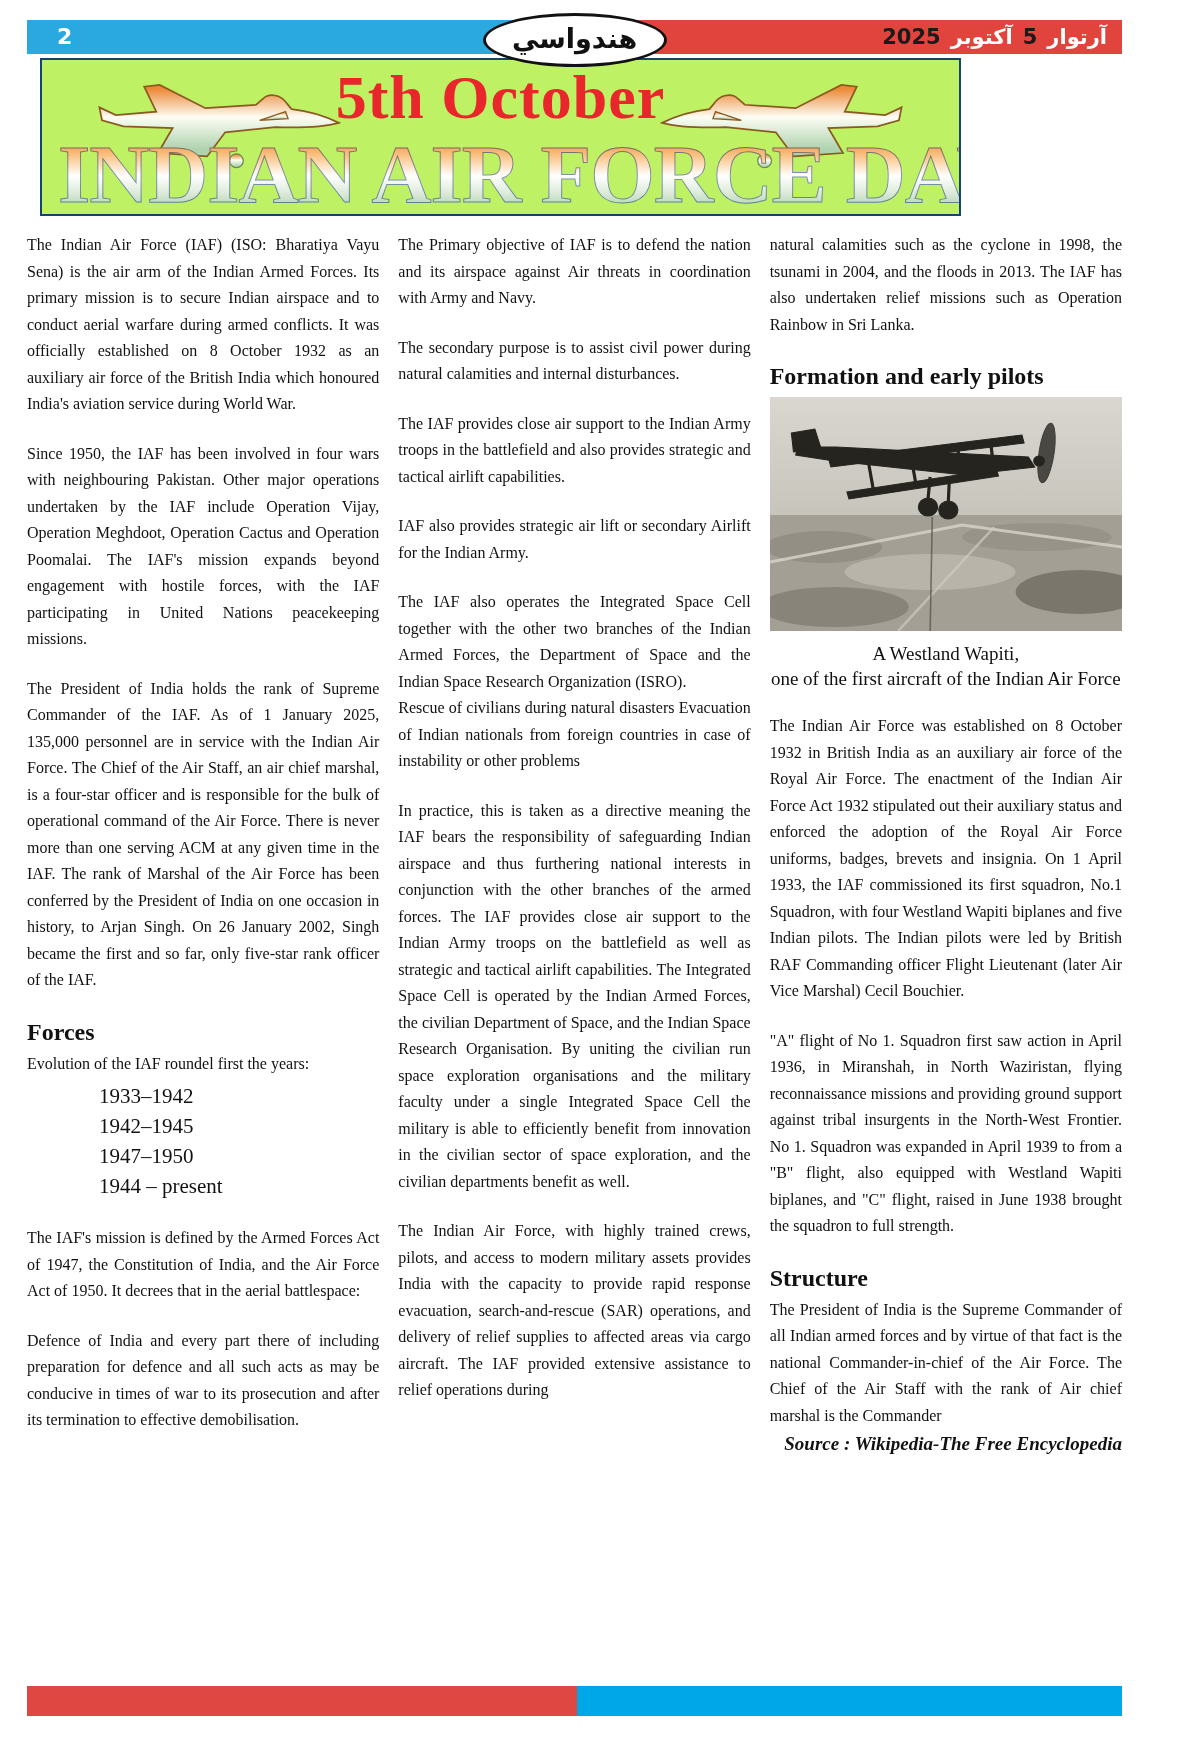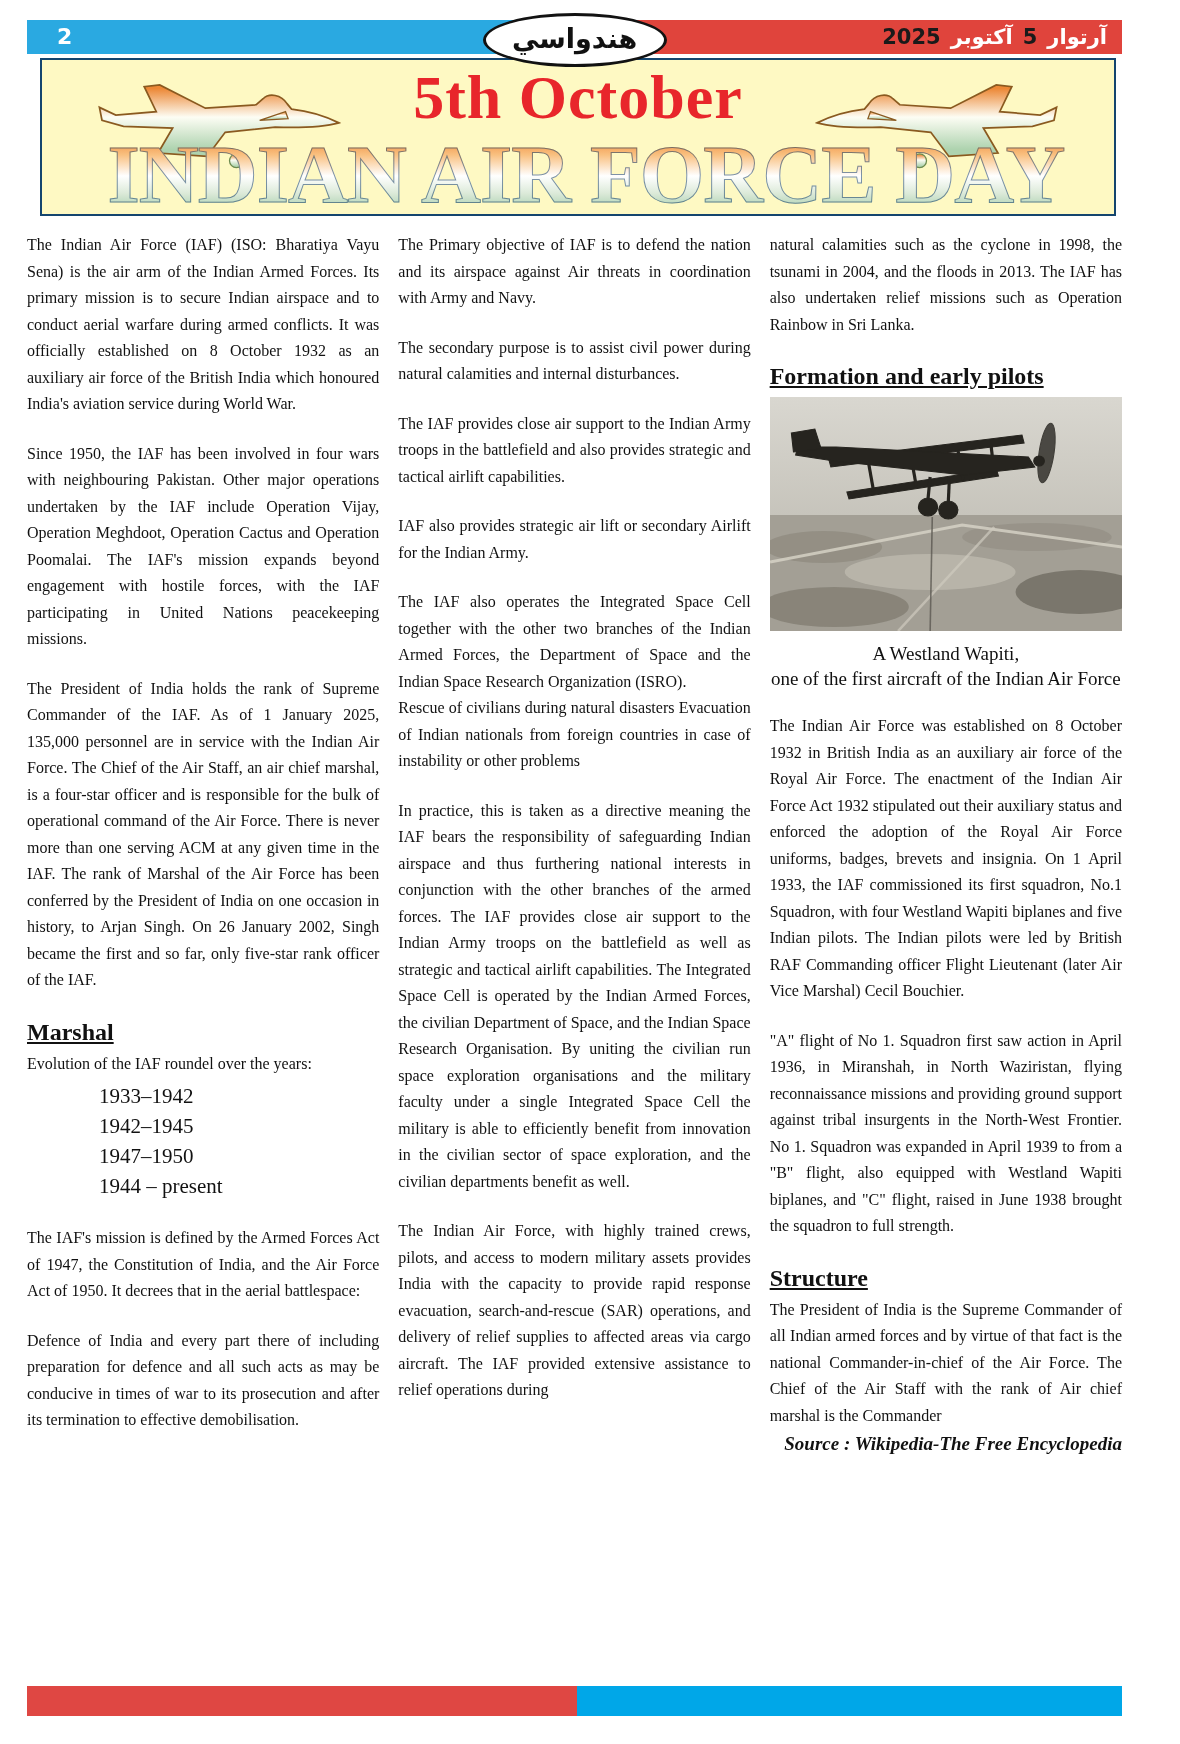--- a/index.html
+++ b/index.html
@@ -18,39 +18,39 @@
              display:flex;align-items:center;justify-content:center;z-index:3;}
   .logo-oval span{font-family:"DejaVu Sans",sans-serif;font-weight:bold;font-size:27px;color:#111;
                   line-height:1;padding-bottom:4px;}
   .dateline{direction:rtl;font-family:"DejaVu Sans",sans-serif;font-weight:bold;font-size:21px;
             padding-left:14px;padding-right:10px;white-space:nowrap;line-height:34px;}
   .dateline .w{color:#ffffff;}
   .dateline .k{color:#1a1a1a;}
   .dateline span{margin:0 5px;}
 
   
-  .banner{position:absolute;left:40px;top:58px;width:1076px;height:158px;background:#fef9c3;
+  .banner{position:absolute;left:40px;top:58px;width:921px;height:158px;background:#bef264;
           border:2px solid #14456e;box-sizing:border-box;overflow:hidden;}
   .kicker{position:absolute;left:0;right:0;top:2px;text-align:center;
           font-weight:bold;font-size:62px;color:#e8262b;letter-spacing:1px;}
   .banner-title{position:absolute;left:16px;right:0;top:66px;text-align:center;white-space:nowrap;
           font-weight:bold;font-size:83px;letter-spacing:-1px;
           background:linear-gradient(180deg,#ef8a3a 12%,#f9c080 30%,#ffffff 52%,#dcead9 70%,#9cc8a3 92%);
           -webkit-background-clip:text;background-clip:text;color:transparent;
           -webkit-text-stroke:1px rgba(20,60,100,.55);}
   .jet{position:absolute;top:6px;width:300px;height:112px;}
   .jet-left{left:22px;}
   .jet-right{right:22px;transform:scaleX(-1);}
 
   
   .columns{position:absolute;left:27px;top:232px;width:1095px;display:flex;gap:19px;}
   .col{flex:1;min-width:0;}
   .col p{margin:0 0 23px;font-size:16px;line-height:26.5px;text-align:justify;}
   .col p.tight{margin-bottom:0;}
-  .col h3{margin:2px 0 4px;font-size:24px;line-height:30px;font-weight:bold;text-decoration:underline;}
+  .col h3{margin:2px 0 4px;font-size:24px;line-height:30px;font-weight:bold;}
   .years{margin:4px 0 24px 72px;font-size:21px;line-height:30px;}
   figure{margin:6px 0 20px;}
   .photo{width:100%;height:234px;display:block;}
   .caption{text-align:center;font-size:19px;line-height:25px;margin:10px 0 22px;}
   .source{text-align:right;font-weight:bold;font-style:italic;font-size:19px;margin-top:4px;}
 
   
   .bottombar{position:absolute;left:27px;top:1686px;width:1095px;height:30px;display:flex;}
   .bb-red{width:550px;background:#df4743;}
   .bb-blue{flex:1;background:#00a7e8;}
@@ -101,22 +101,22 @@
     <div class="kicker">5th October</div>
     <div class="banner-title">INDIAN AIR FORCE DAY</div>
   </div>
 
   <div class="columns">
 
     <div class="col">
       <p>The Indian Air Force (IAF) (ISO: Bharatiya Vayu Sena) is the air arm of the Indian Armed Forces. Its primary mission is to secure Indian airspace and to conduct aerial warfare during armed conflicts. It was officially established on 8 October 1932 as an auxiliary air force of the British India which honoured India's aviation service during World War.</p>
       <p>Since 1950, the IAF has been involved in four wars with neighbouring Pakistan. Other major operations undertaken by the IAF include Operation Vijay, Operation Meghdoot, Operation Cactus and Operation Poomalai. The IAF's mission expands beyond engagement with hostile forces, with the IAF participating in United Nations peacekeeping missions.</p>
       <p>The President of India holds the rank of Supreme Commander of the IAF. As of 1 January 2025, 135,000 personnel are in service with the Indian Air Force. The Chief of the Air Staff, an air chief marshal, is a four-star officer and is responsible for the bulk of operational command of the Air Force. There is never more than one serving ACM at any given time in the IAF. The rank of Marshal of the Air Force has been conferred by the President of India on one occasion in history, to Arjan Singh. On 26 January 2002, Singh became the first and so far, only five-star rank officer of the IAF.</p>
-      <h3>Marshal</h3>
-      <p class="tight">Evolution of the IAF roundel over the years:</p>
+      <h3>Forces</h3>
+      <p class="tight">Evolution of the IAF roundel first the years:</p>
       <div class="years">
         <div>1933–1942</div>
         <div>1942–1945</div>
         <div>1947–1950</div>
         <div>1944 – present</div>
       </div>
       <p>The IAF's mission is defined by the Armed Forces Act of 1947, the Constitution of India, and the Air Force Act of 1950. It decrees that in the aerial battlespace:</p>
       <p>Defence of India and every part there of including preparation for defence and all such acts as may be conducive in times of war to its prosecution and after its termination to effective demobilisation.</p>
     </div>
 

